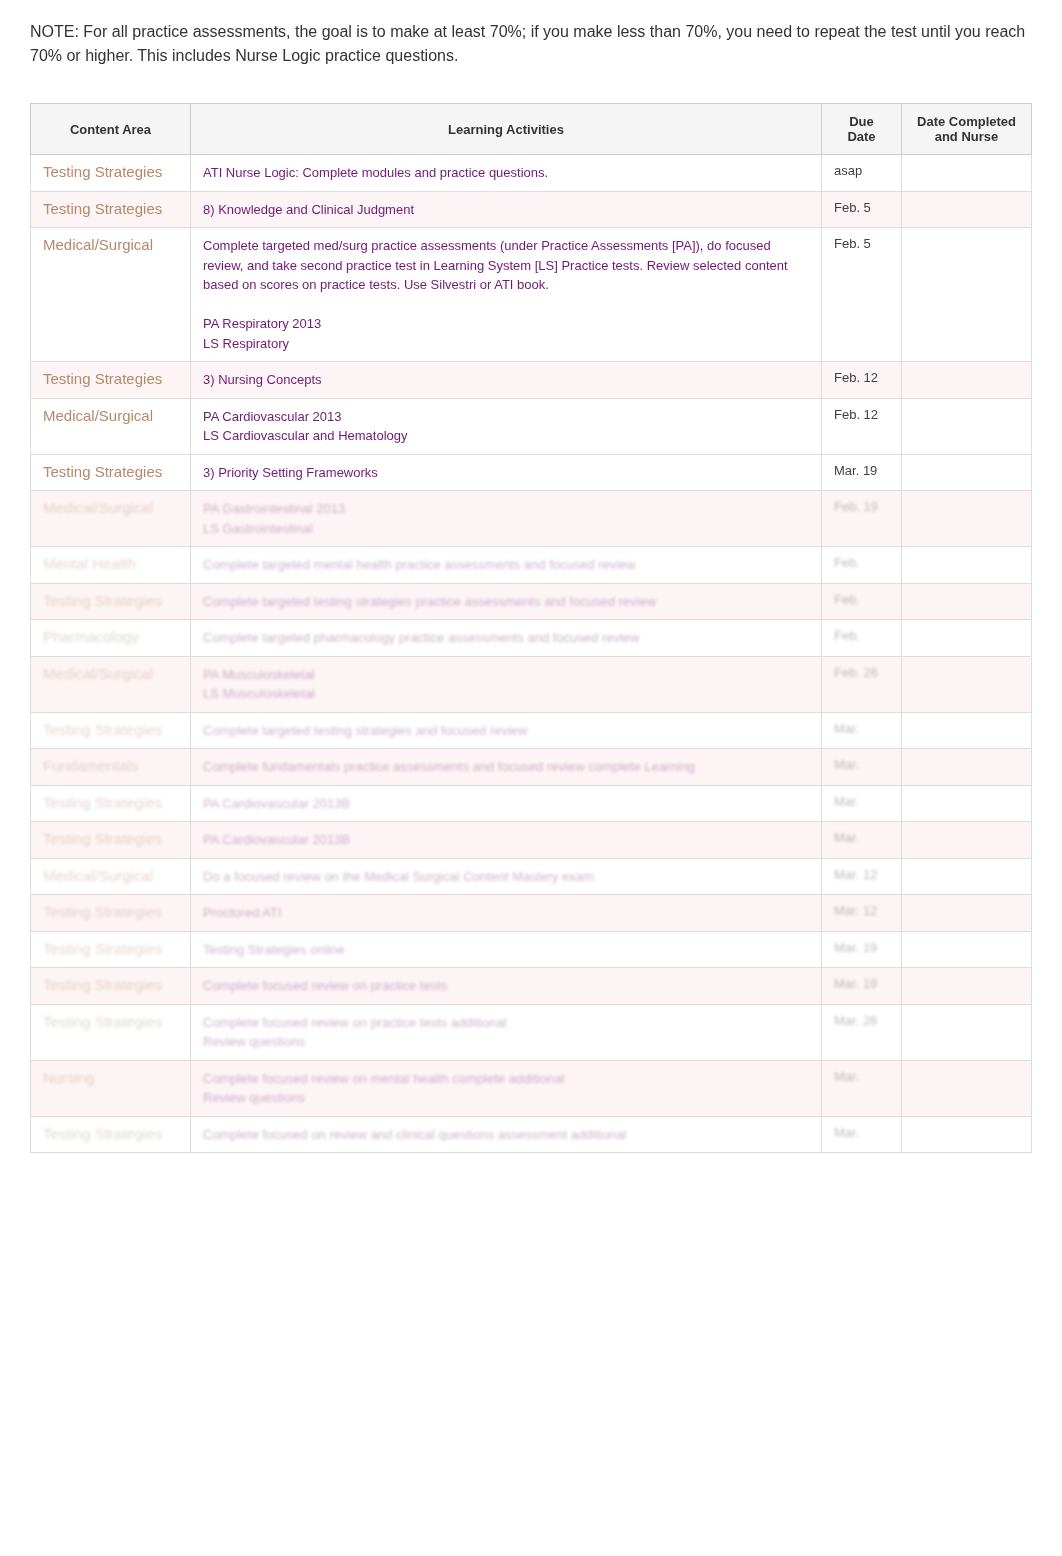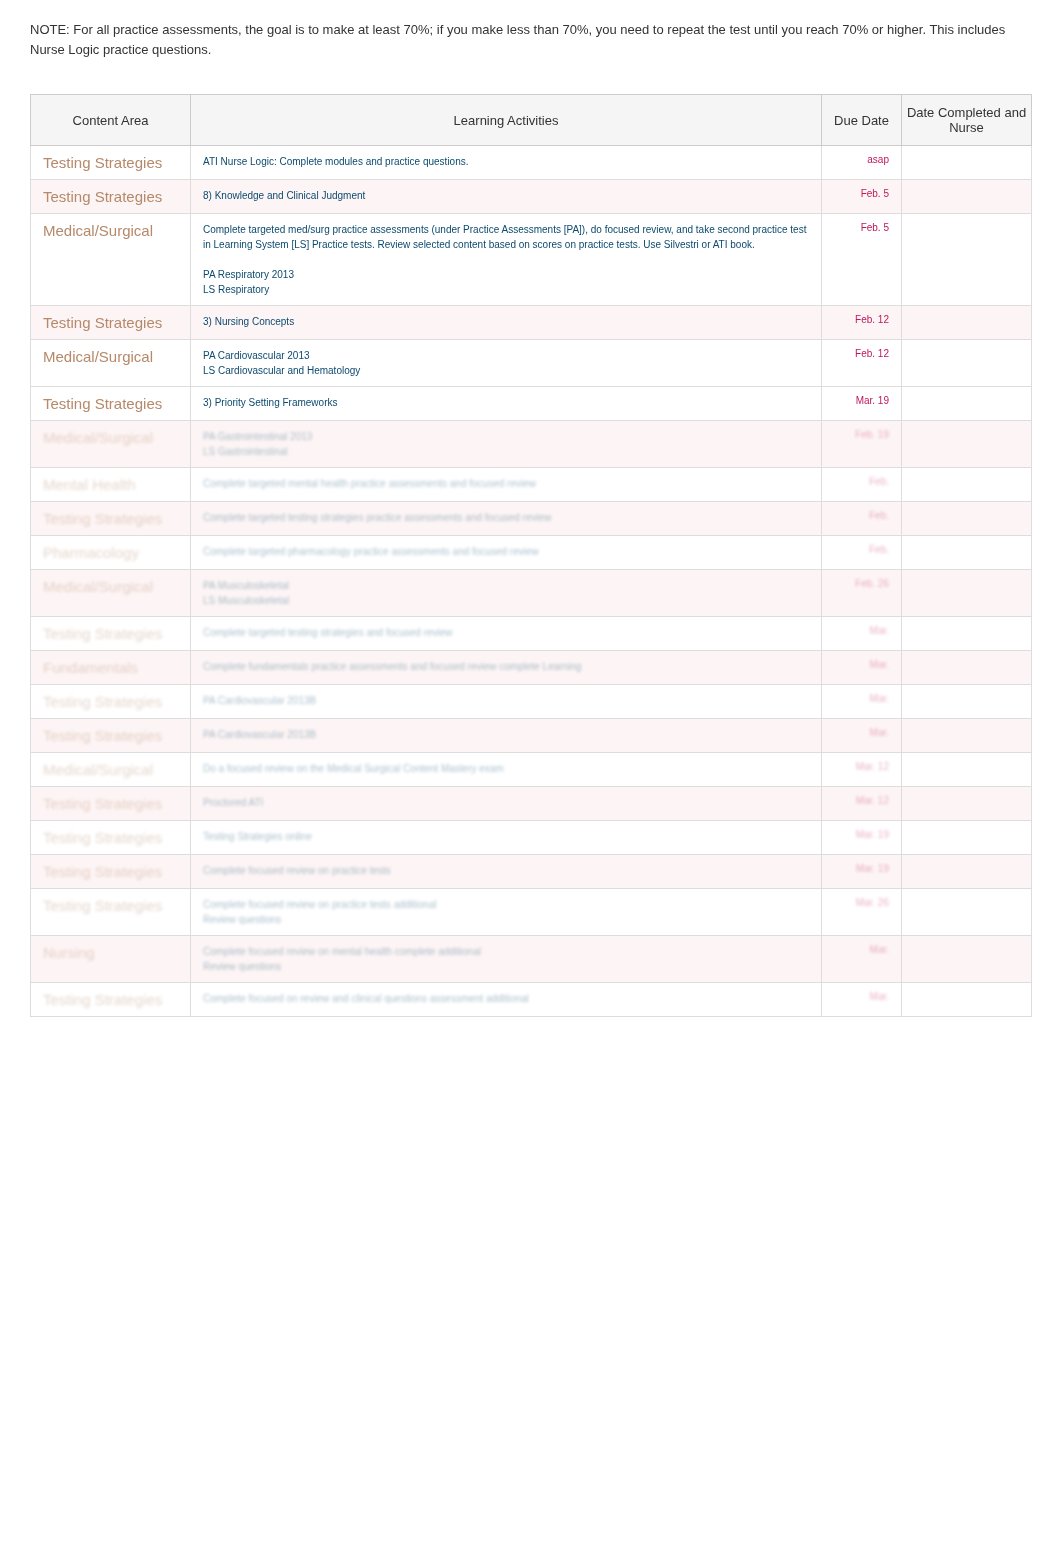--- a/index.html
+++ b/index.html
@@ -5,64 +5,64 @@
     * { box-sizing: border-box; margin: 0; padding: 0; }
     body {
       font-family: Arial, sans-serif;
       font-size: 13px;
       background: #fff;
       color: #333;
       padding: 20px 30px;
       max-width: 1062px;
     }
     .note {
-      font-size: 13px;
+      font-size: 16px;
       color: #333;
       margin-bottom: 20px;
       line-height: 1.5;
     }
     table {
       width: 100%;
       border-collapse: collapse;
       border: 1px solid #ccc;
     }
     thead tr {
       background: #f5f5f5;
     }
     th {
       border: 1px solid #ccc;
-      padding: 10px 4px;
-      font-weight: normal;
+      padding: 10px 12px;
+      font-weight: bold;
       color: #333;
       text-align: center;
       vertical-align: middle;
     }
     td {
       border: 1px solid #ddd;
       padding: 8px 12px;
       vertical-align: top;
     }
     .col-content { width: 160px; }
     .col-activities { width: auto; }
     .col-due { width: 80px; text-align: center; }
     .col-date { width: 130px; text-align: center; }
 
     .content-area-cell {
       color: #b5896a;
       font-size: 15px;
     }
     .activity-cell {
-      color: #0c4a6e;
-      font-size: 10px;
+      color: #701a75;
+      font-size: 13px;
       line-height: 1.5;
     }
     .due-date-cell {
-      color: #be185d;
-      font-size: 10px;
-      text-align: right;
+      color: #404040;
+      font-size: 13px;
+      text-align: left;
     }
     .blurred-row td {
       opacity: 0.35;
       filter: blur(1.5px);
     }
     .row-light { background: #fff; }
     .row-alt { background: #fdf5f5; }
   </style>
 </head>
 <body>

